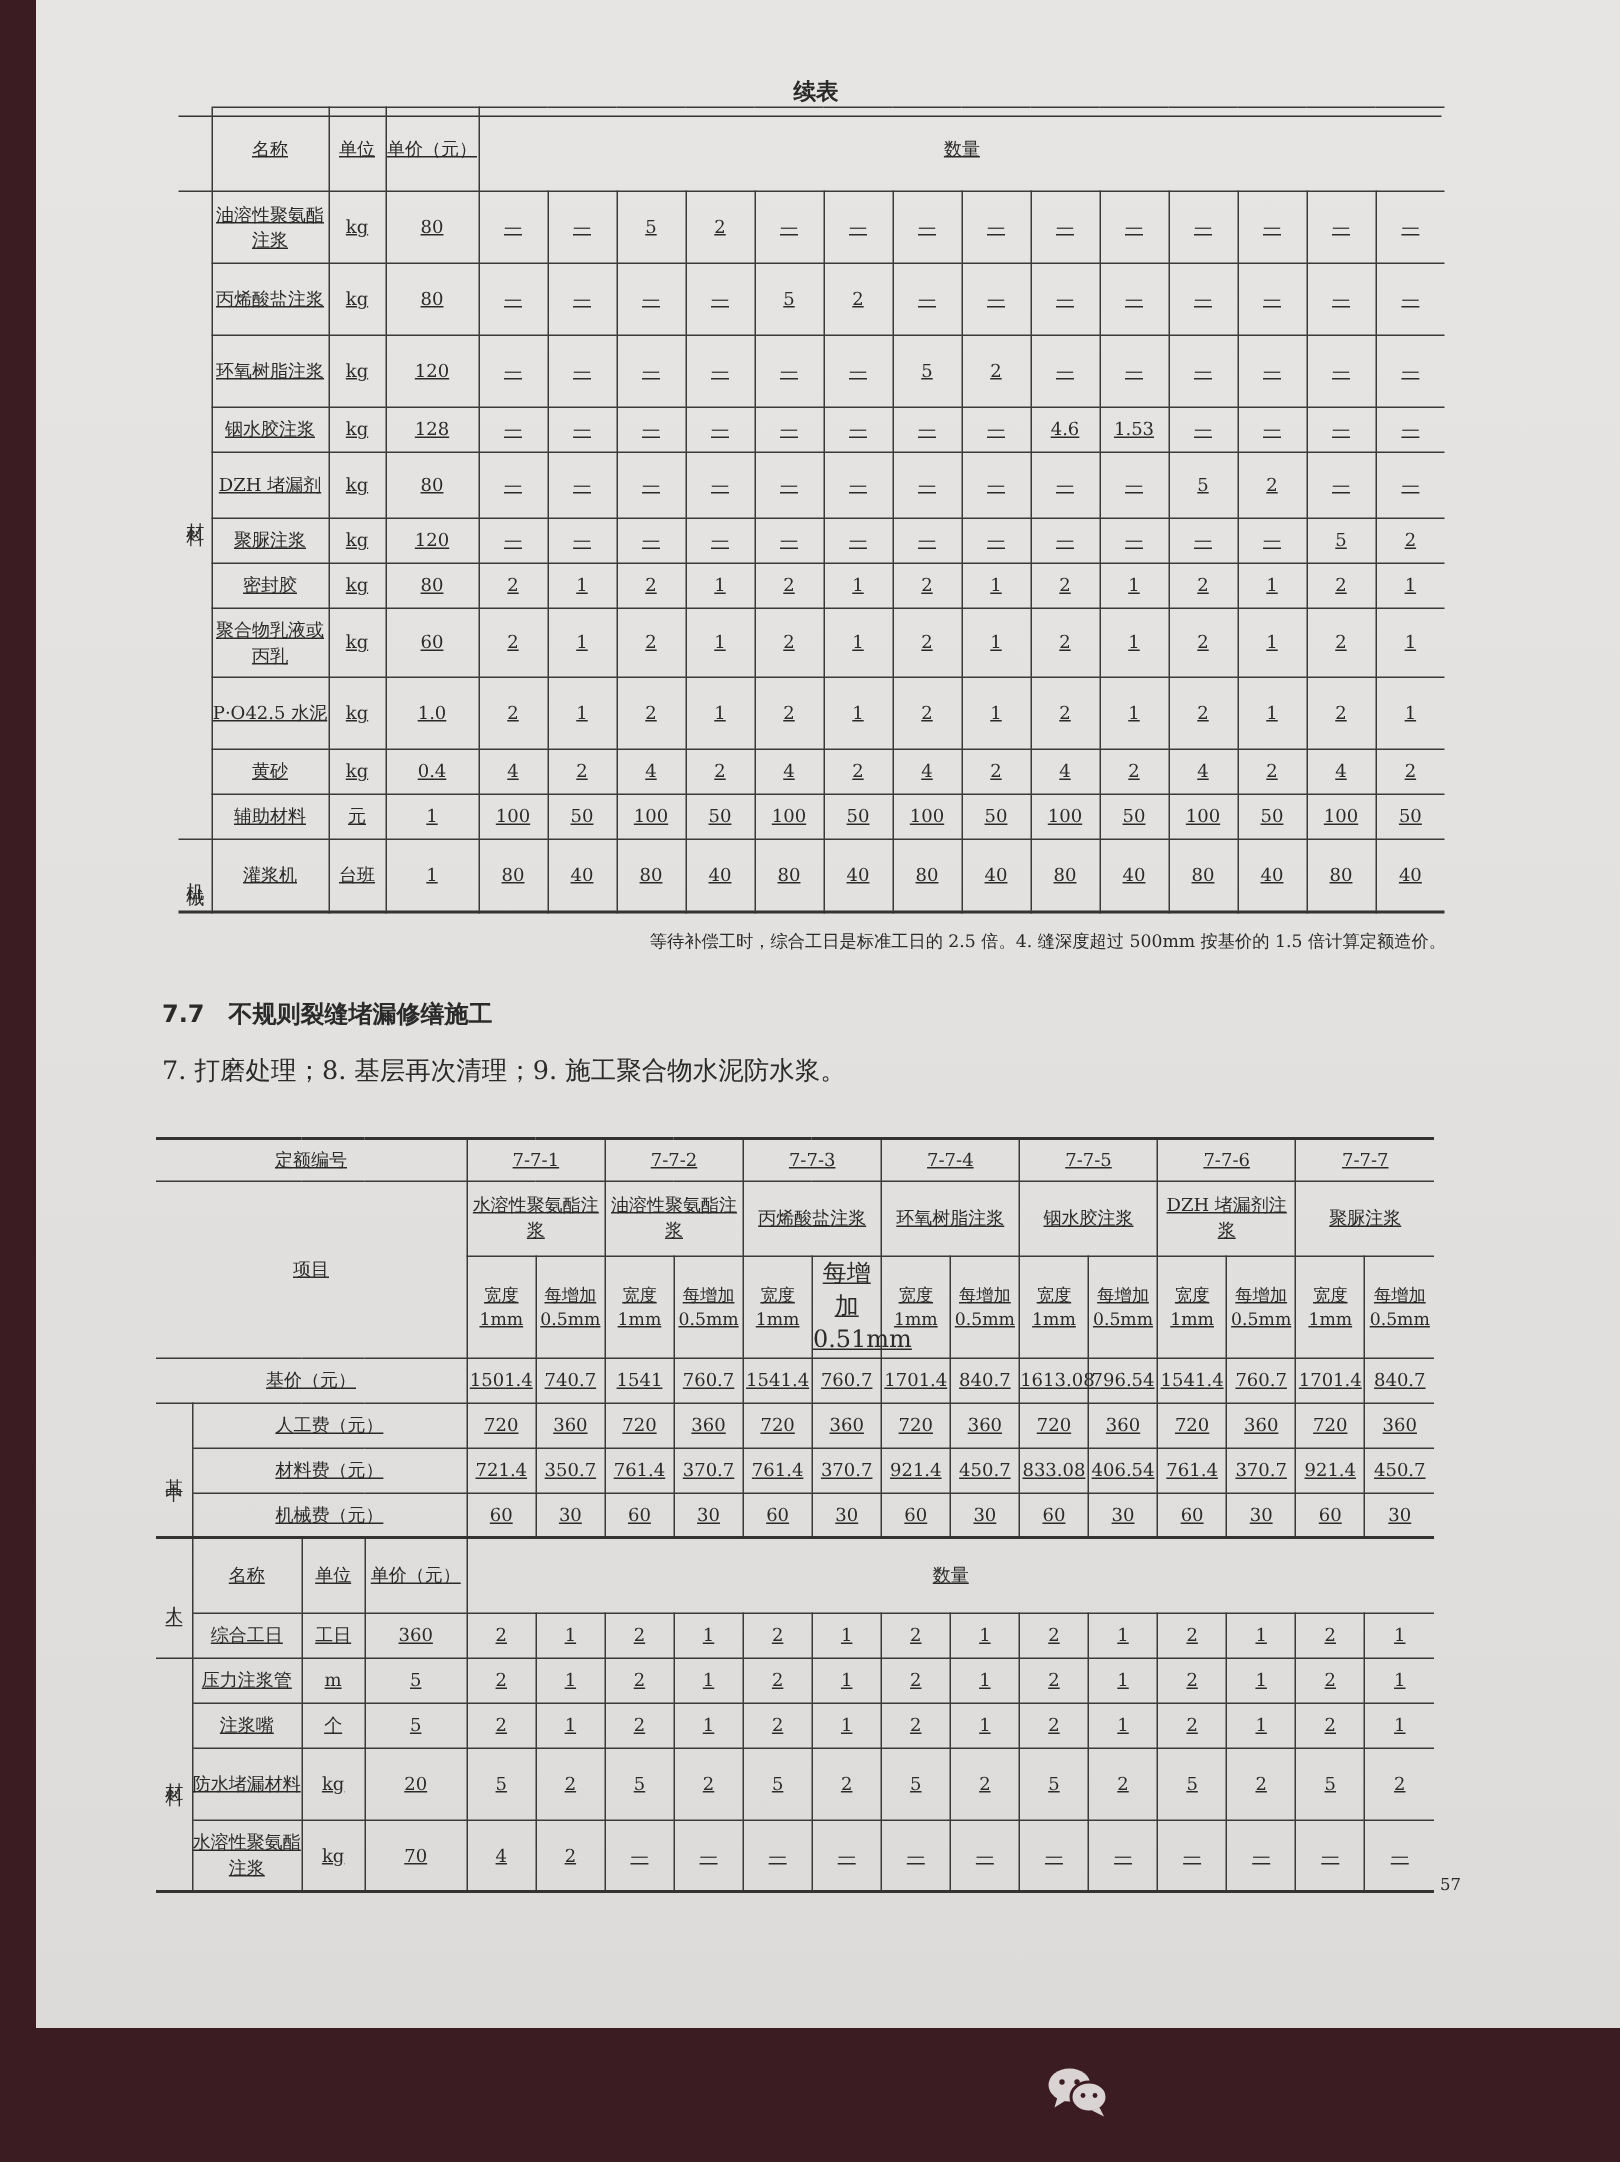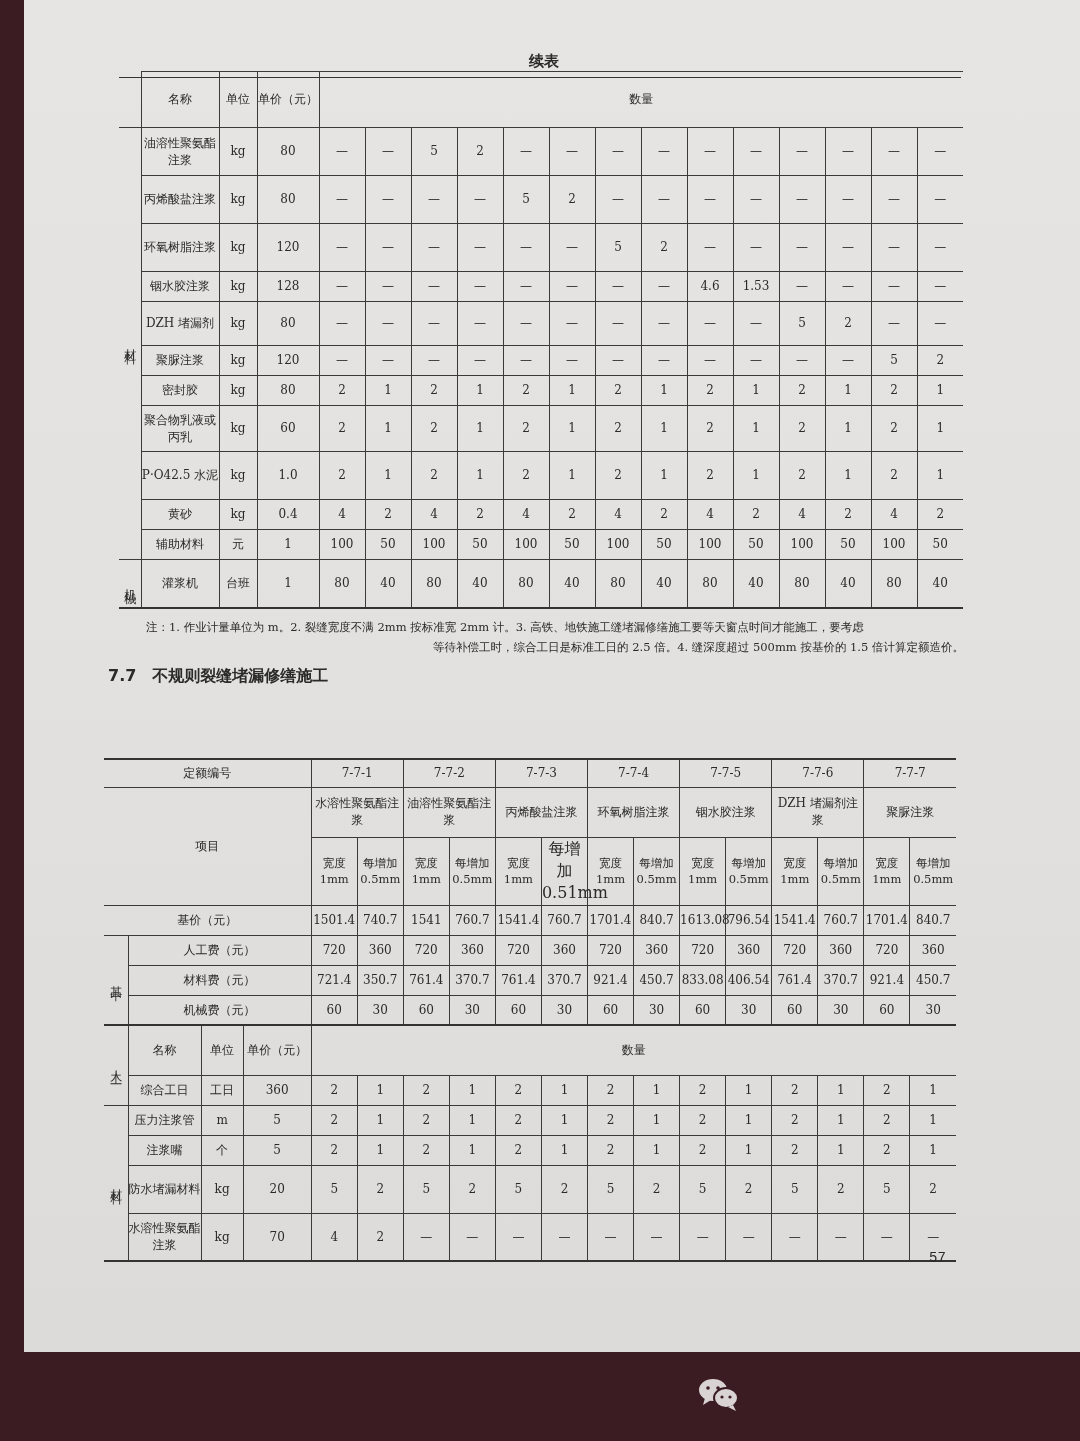--- a/index.html
+++ b/index.html
@@ -21,20 +21,21 @@
     font-size: 15px; font-weight: bold;
   }
   .topline {
     position: absolute; left: 95px; top: 77px; width: 842px; border-top: 1.5px solid #333;
   }
   table.grid {
     position: absolute;
     border-collapse: collapse;
     font-size: 12px;
     table-layout: fixed;
+    text-decoration: underline;
   }
   table.grid td {
     border: 1px solid #3a3a3a;
     text-align: center;
     vertical-align: middle;
     padding: 0;
     line-height: 1.4;
   }
   table.grid td.nob-l { border-left: none; }
   table.grid td.nob-r { border-right: none; }
@@ -51,21 +52,21 @@
     font-family: "DejaVu Sans", "Liberation Sans", sans-serif;
     font-size: 16px; font-weight: bold; text-align: right;
   }
   .sec-title .num { margin-right: 16px; }
   .work {
     position: absolute; left: 84px; top: 700px; width: 860px;
     font-size: 17px; line-height: 28px;
   }
   .work .first { padding-left: 38px; }
   .pagenum {
-    position: absolute; left: 905px; top: 1250px; font-size: 14px; font-family: Liberation Mono, monospace;
+    position: absolute; left: 936px; top: 1250px; font-size: 11px;
   }
   .watermark {
     position: absolute; left: 697px; top: 1376px;
     display: flex; align-items: center; gap: 10px;
     font-family: "DejaVu Sans", "Liberation Sans", sans-serif;
     font-size: 27px; color: #d9d3d4; letter-spacing: 1px;
   }
   .wm-icon { width: 44px; height: 36px; }
 </style>
 </head>
@@ -319,28 +320,28 @@
           <td>40</td>
           <td>80</td>
           <td>40</td>
           <td>80</td>
           <td class="nob-r">40</td>
         </tr>
       </tbody>
   </table>
 
   <div class="note">
-    <div>注：1. 作业计量单位为 m。2. 裂缝宽度不满 2mm 按标准宽 2mm 计。3. 高铁、地铁施工缝堵漏修缮施工要等天窗点时间才能施工，要考虑</div>
     <div class="indent">等待补偿工时，综合工日是标准工日的 2.5 倍。4. 缝深度超过 500mm 按基价的 1.5 倍计算定额造价。</div>
   </div>
 
   <div class="sec-title">
     <span class="num">7.7</span><span>不规则裂缝堵漏修缮施工</span>
   </div>
   <div class="work">
+    <div>7. 打磨处理；8. 基层再次清理；9. 施工聚合物水泥防水浆。</div>
   </div>
 
   <table class="grid" id="t2">
     <colgroup>
       <col style="width:24px">
         <col style="width:73px">
         <col style="width:42px">
         <col style="width:68px">
       <col span="14" style="width:46px">
     </colgroup>

